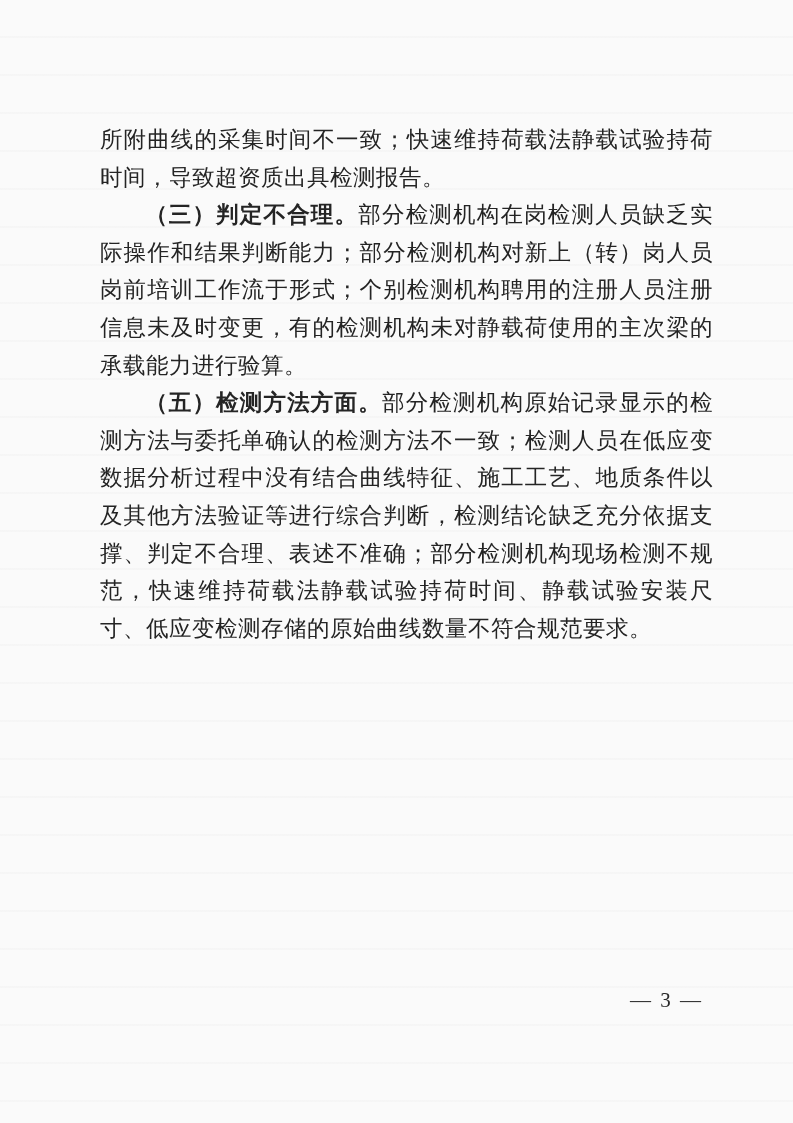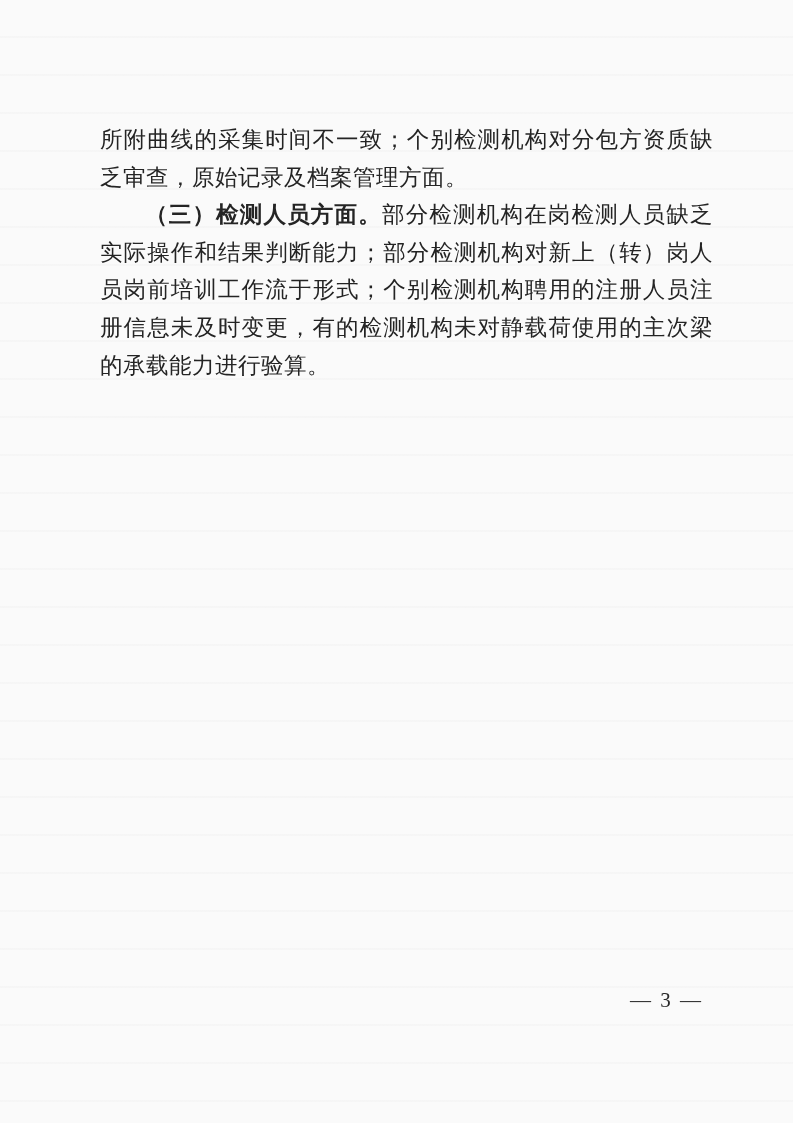--- a/index.html
+++ b/index.html
@@ -55,23 +55,24 @@
     color: #2a2a2a;
     font-family: "Liberation Serif", "DejaVu Serif", serif;
   }
 </style>
 </head>
 <body>
 
 <div class="page">
 
   <div class="text-block" id="text-block">
-    <p class="para"><span class="lead"></span><span class="body-text">所附曲线的采集时间不一致；个别检测机构对分包方资质缺乏审查，原始记录及档案管理方面。</span></p>
+    <p class="para"><span class="lead"></span><span class="body-text">所附曲线的采集时间不一致；快速维持荷载法静载试验持荷时间，导致超资质出具检测报告。</span></p>
 
-    <p class="para indented"><span class="lead">（三）检测人员方面。</span><span class="body-text">部分检测机构在岗检测人员缺乏实际操作和结果判断能力；部分检测机构对新上（转）岗人员岗前培训工作流于形式；个别检测机构聘用的注册人员注册信息未及时变更，有的检测机构未对静载荷使用的主次梁的承载能力进行验算。</span></p>
+    <p class="para indented"><span class="lead">（三）判定不合理。</span><span class="body-text">部分检测机构在岗检测人员缺乏实际操作和结果判断能力；部分检测机构对新上（转）岗人员岗前培训工作流于形式；个别检测机构聘用的注册人员注册信息未及时变更，有的检测机构未对静载荷使用的主次梁的承载能力进行验算。</span></p>
 
 
+    <p class="para indented"><span class="lead">（五）检测方法方面。</span><span class="body-text">部分检测机构原始记录显示的检测方法与委托单确认的检测方法不一致；检测人员在低应变数据分析过程中没有结合曲线特征、施工工艺、地质条件以及其他方法验证等进行综合判断，检测结论缺乏充分依据支撑、判定不合理、表述不准确；部分检测机构现场检测不规范，快速维持荷载法静载试验持荷时间、静载试验安装尺寸、低应变检测存储的原始曲线数量不符合规范要求。</span></p>
 
   </div>
 
   <div class="footer-page-number">— 3 —</div>
 
 </div>
 
 </body></html>

